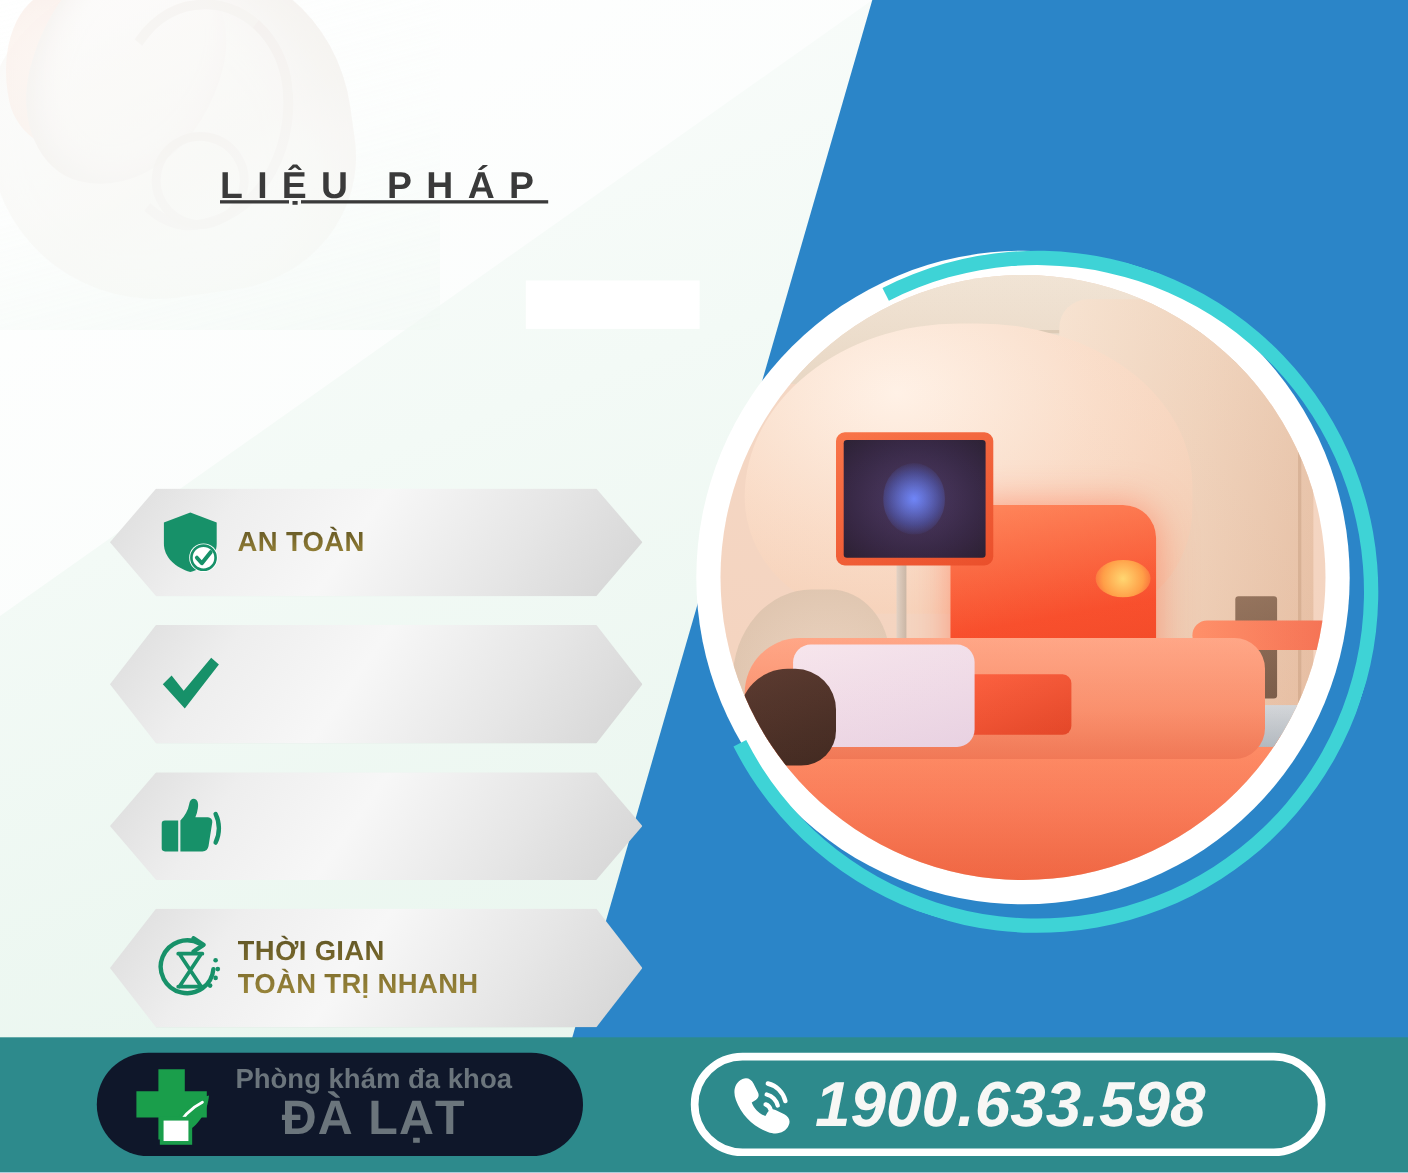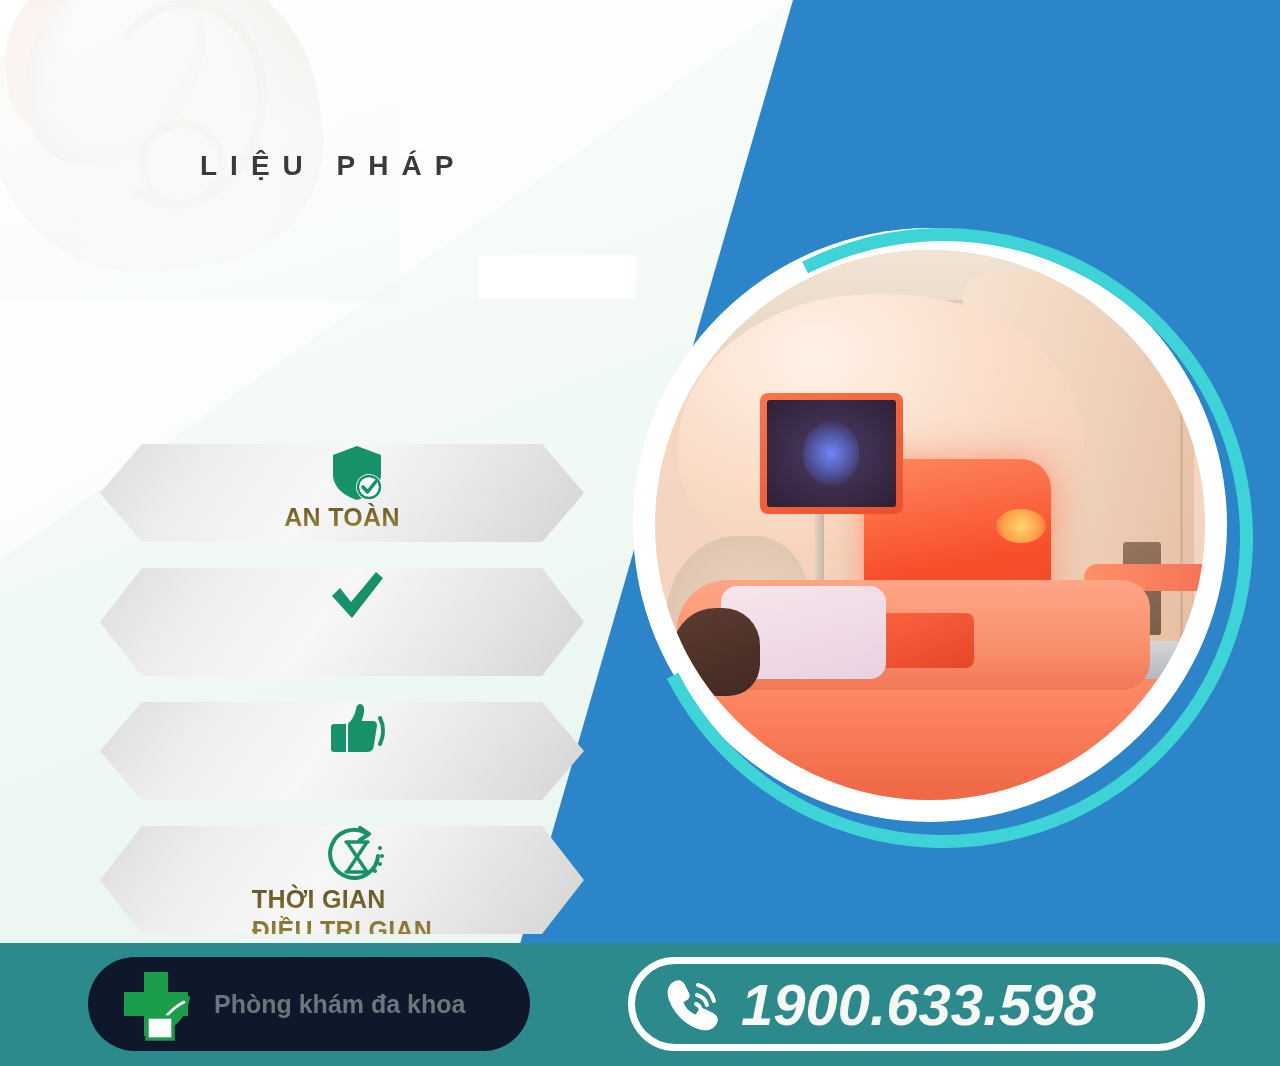--- a/index.html
+++ b/index.html
@@ -66,43 +66,43 @@
     transform:rotate(12deg);
   }
   .fade-veil{
     position:absolute;left:0;top:0;width:430px;height:340px;
     background:linear-gradient(165deg,rgba(255,255,255,.16) 0%,rgba(250,253,251,.62) 55%,rgba(240,248,243,.96) 100%);
   }
 
   
   .kicker{
     position:absolute;left:200px;top:150px;
-    font-size:28px;font-weight:bold;letter-spacing:13px;color:#3a3a3a;
+    font-size:34px;font-weight:bold;letter-spacing:13px;color:#3a3a3a;
     white-space:nowrap;
+    text-decoration:underline;
   }
   .brand{
     position:absolute;left:40px;top:186px;
     font-size:105px;font-weight:bold;letter-spacing:-1px;line-height:1;
     background:linear-gradient(180deg,#f2762a 0%,#ef4a3c 38%,#e8264f 72%,#e51e5a 100%);
     -webkit-background-clip:text;background-clip:text;color:transparent;
     white-space:nowrap;
   }
   .white-block{
     position:absolute;left:478px;top:255px;width:158px;height:44px;background:#ffffff;
   }
 
   
   .badges{position:absolute;left:100px;top:444px;width:500px;}
   .badge{
     position:relative;width:484px;margin-bottom:26px;
     display:flex;align-items:center;
     background:linear-gradient(125deg,#dcdcdc 0%,#eeeeee 22%,#f7f7f7 46%,#e6e6e6 74%,#d4d4d4 100%);
     clip-path:polygon(42px 0, 442px 0, 484px 50%, 442px 100%, 42px 100%, 0 50%);
     filter:drop-shadow(2px 4px 3px rgba(120,130,125,.30));
-    flex-direction:column;
   }
   .badge.h1{height:98px;}
   .badge.h2{height:108px;}
   .badge-icon{
     width:86px;min-width:86px;display:flex;align-items:center;justify-content:center;
     margin-left:30px;color:#179169;
   }
   .badge-label{
     font-size:25px;font-weight:bold;line-height:1.22;letter-spacing:.3px;
     background:linear-gradient(180deg,#5f5526 0%,#7c6b2c 45%,#a08c3e 100%);
@@ -337,38 +337,39 @@
           <path d="M40 7 A24 24 0 1 0 52 30" fill="none" stroke="#179169" stroke-width="4" stroke-linecap="round"></path>
           <path d="M34 2 L43 8 L34 14" fill="none" stroke="#179169" stroke-width="4" stroke-linecap="round" stroke-linejoin="round"></path>
           <circle cx="54" cy="22" r="2.1" fill="#179169"></circle>
           <circle cx="56" cy="30" r="2.1" fill="#179169"></circle>
           <circle cx="54" cy="38" r="2.1" fill="#179169"></circle>
           <circle cx="49" cy="45" r="2.1" fill="#179169"></circle>
           <path d="M20 16 H42 M20 46 H42 M21 16 L41 46 M41 16 L21 46" fill="none" stroke="#179169" stroke-width="3.4" stroke-linecap="round" stroke-linejoin="round"></path>
         </svg>
       </div>
       <div class="badge-label">THỜI GIAN
-ĐIỀU TRỊ GIAN</div>
+TOÀN TRỊ NHANH</div>
     </div>
 
   </div>
 
   <div class="footer">
 
     <div class="clinic-pill">
       <div class="clinic-logo">
         <svg width="84" height="84" viewBox="0 0 84 84">
           <path d="M30 10 H54 V30 H74 V54 H54 V74 H30 V54 H10 V30 H30 Z" fill="#1a9e4b"></path>
           <path d="M76 34 C74 56 58 70 40 72 C44 54 58 38 76 34 Z" fill="#1a9e4b"></path>
           <path d="M70 40 C58 46 50 56 45 66" fill="none" stroke="#ffffff" stroke-width="2.6" stroke-linecap="round"></path>
           <rect x="33" y="55" width="26" height="22" fill="#ffffff" stroke="#1a9e4b" stroke-width="3.4"></rect>
         </svg>
       </div>
       <div class="clinic-text">
         <div class="clinic-sub">Phòng khám đa khoa</div>
+        <div class="clinic-name">ĐÀ LẠT</div>
       </div>
     </div>
 
     <div class="phone-pill">
       <div class="phone-icon">
         <svg width="62" height="62" viewBox="0 0 62 62">
           <path d="M14 8 C18 6 22 8 24 12 L28 20 C29.4 23 28.6 25.4 26 27 L22.4 29.2 C24.6 35 29 39.4 34.8 41.6 L37 38 C38.6 35.4 41 34.6 44 36 L52 40 C56 42 58 46 56 50 C53 57 45 59 37 56 C24 51.6 13 40.6 8 27 C5 19 7 11 14 8 Z" fill="#ffffff"></path>
           <path d="M37 12 C45 14 51 20 53 28" fill="none" stroke="#ffffff" stroke-width="4" stroke-linecap="round"></path>
           <path d="M36 22 C41 23.4 44.6 27 46 32" fill="none" stroke="#ffffff" stroke-width="4" stroke-linecap="round"></path>
           <path d="M35 31 C37.4 31.8 39 33.4 39.6 36" fill="none" stroke="#ffffff" stroke-width="4" stroke-linecap="round"></path>

